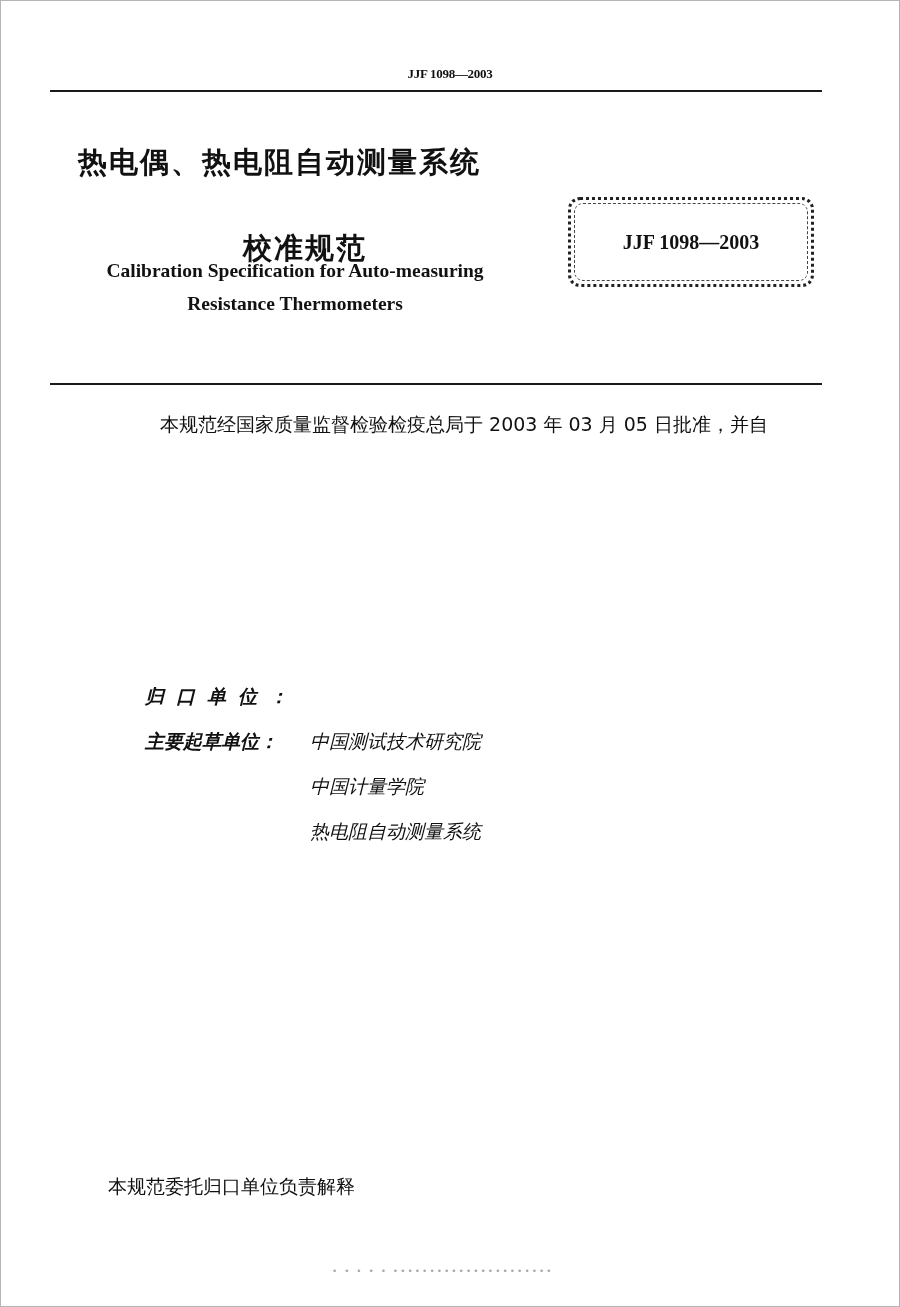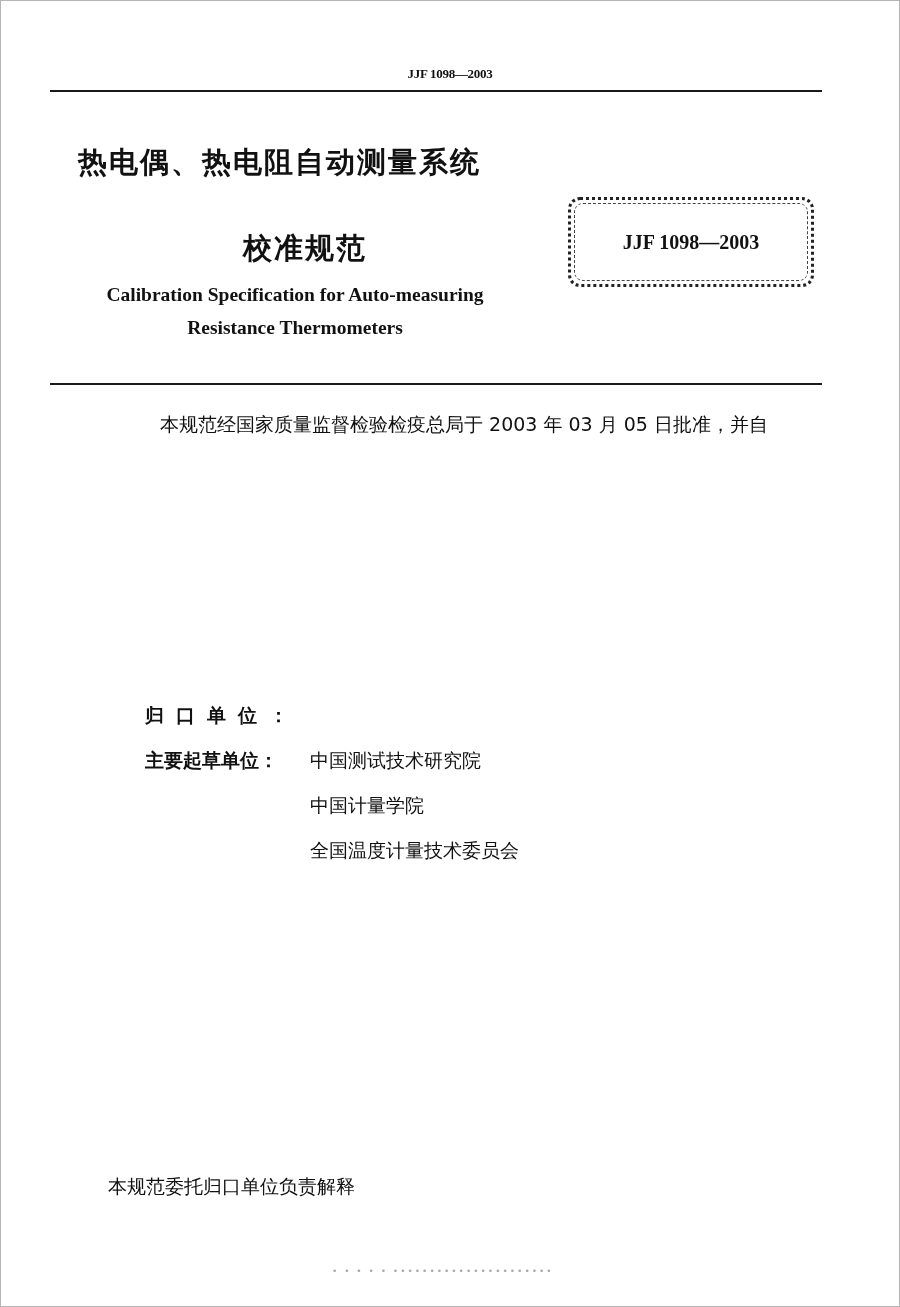--- a/index.html
+++ b/index.html
@@ -22,21 +22,21 @@
   .rule.mid { top: 383px; }
   .title-cn {
     position: absolute; left: 78px; top: 140px; width: 470px;
     font-family: "DejaVu Sans", sans-serif; font-weight: bold; font-size: 29px;
     line-height: 45px; letter-spacing: 2px;
   }
   .title-cn .l1 { display: block; white-space: nowrap; }
   .title-cn .l2 { display: block; padding-left: 165px; white-space: nowrap; margin-top: 41px; }
   .title-en {
     position: absolute; left: 60px; top: 254px; width: 470px; text-align: center;
-    font-family: "Liberation Serif", serif; font-weight: bold; font-size: 19.5px; line-height: 33px; margin-top: 24px;
+    font-family: "Liberation Serif", serif; font-weight: bold; font-size: 19.5px; line-height: 33px;
   }
   .title-en span { display: block; white-space: nowrap; }
   .code-box {
     position: absolute; left: 568px; top: 197px; width: 246px; height: 90px;
     border: 3px dotted #222; border-radius: 12px; box-sizing: border-box;
     display: flex; align-items: center; justify-content: center;
   }
   .code-box::before {
     content: ""; position: absolute; left: 3px; top: 3px; right: 3px; bottom: 3px;
     border: 1px dashed #444; border-radius: 9px;
@@ -47,21 +47,21 @@
   .approval {
     position: absolute; left: 60px; top: 404px; width: 770px;
     font-family: "DejaVu Sans", sans-serif; font-size: 19px; line-height: 40px;
   }
   .approval .p1 { display: block; padding-left: 38px; white-space: nowrap; text-align: center; }
   .approval .p2 { display: block; white-space: nowrap; }
   .org-block {
     position: absolute; left: 145px; top: 684px;
     font-family: "DejaVu Sans", sans-serif; font-size: 19px;
   }
-  .org-row { display: flex; height: 45px; align-items: flex-end; }
+  .org-row { display: flex; height: 45px; align-items: flex-start; font-style: italic; }
   .org-label { width: 165px; font-weight: bold; white-space: nowrap; }
   .org-label.spaced { letter-spacing: 12px; }
   .org-value { white-space: nowrap; }
   .footer-note {
     position: absolute; left: 108px; top: 1174px;
     font-family: "DejaVu Sans", sans-serif; font-size: 19px;
   }
   .dots {
     position: absolute; left: 332px; top: 1266px; color: #aaa; font-size: 9px; letter-spacing: 2px;
     font-family: "DejaVu Sans", sans-serif;
@@ -102,18 +102,18 @@
   <div class="org-row">
     <span class="org-label">主要起草单位：</span>
     <span class="org-value">中国测试技术研究院</span>
   </div>
   <div class="org-row">
     <span class="org-label"></span>
     <span class="org-value">中国计量学院</span>
   </div>
   <div class="org-row">
     <span class="org-label"></span>
-    <span class="org-value">全国温度计量技术委员会</span>
+    <span class="org-value">热电阻自动测量系统</span>
   </div>
 </div>
 
 <div class="footer-note">本规范委托归口单位负责解释</div>
 <div class="dots">• • • • • ••••••••••••••••••••••</div>
 
 </body></html>

